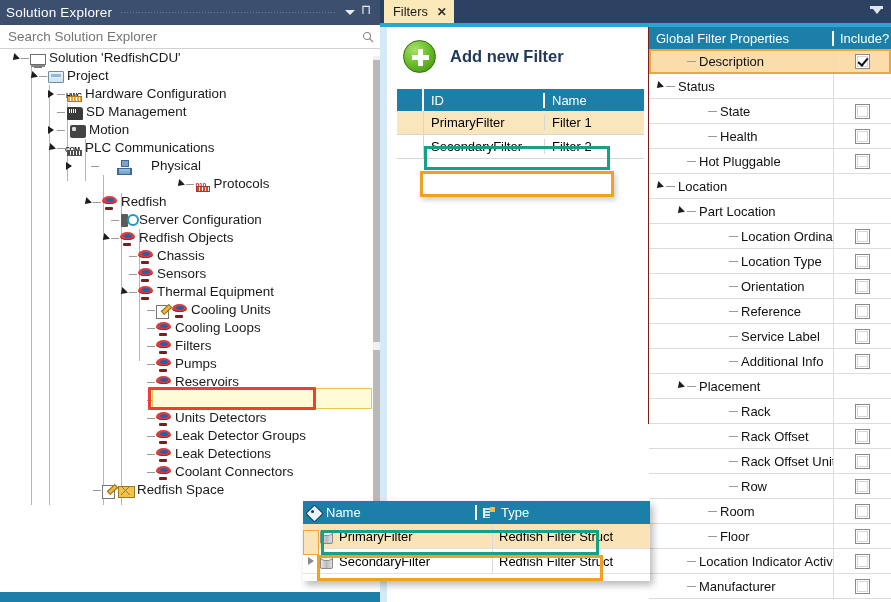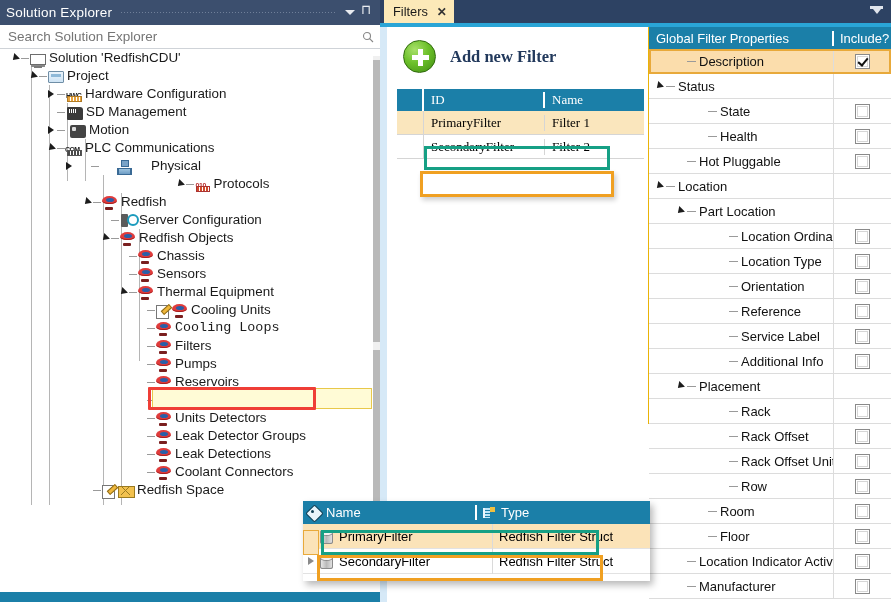--- a/index.html
+++ b/index.html
@@ -3,21 +3,21 @@
 <meta charset="utf-8">
 <style>
   * { box-sizing: border-box; }
   html, body {
     margin: 0; padding: 0;
     width: 891px; height: 602px;
     overflow: hidden;
     font-family: "Liberation Sans", sans-serif;
     background: #ffffff;
   }
-  #root { position: relative; width: 891px; height: 424px; background:#eab308; }
+  #root { position: relative; width: 891px; height: 424px; background:#7f1d1d; }
 
   
   #solution-explorer {
     position: absolute; left: 0; top: 0; width: 380px; height: 602px;
     background: #ffffff;
   }
   .se-titlebar {
     position: absolute; left:0; top:0; width: 380px; height: 25px;
     background: #3c4f6e; color: #fff;
     display: flex; align-items: center; padding: 0 6px;
@@ -245,21 +245,21 @@
     content:""; position:absolute;left:3px;top:4px;
     border-left:4px solid transparent;border-right:4px solid transparent;border-top:5px solid #dfe4ec;
   }
   .tab-underline{
     position:absolute; left:380px; top:23px; width:511px; height:4px; background:#2aa5d6;
   }
 
   
   #center-panel{
     position:absolute; left:380px; top:27px; width:268px; height:575px;
-    background:#ffffff; border-left:7px solid #d6e9f7;font-family:Liberation Serif, serif;
+    background:#ffffff; border-left:7px solid #d6e9f7;
   }
   .add-new{
     position:absolute; left:16px; top:13px; display:flex; align-items:center;
   }
   .plus-circle{
     width:33px;height:33px;border-radius:50%;
     background: radial-gradient(circle at 35% 28%, #a8e06a 0%, #6cc02a 45%, #3f8c10 100%);
     border:1px solid #2f6b0c;
     position:relative; flex:0 0 33px;
   }
@@ -552,21 +552,21 @@
           </div>
           <div class="tnode" style="padding-left: 136px;">
             <span class="exp none"></span>
             <span class="dash"></span>
             <span class="ico ic-edit"></span>
             <span class="ico ic-redfish">
               <i class="rf-tail"></i>
             </span>
             <span class="lbl">Cooling Units</span>
           </div>
-          <div class="tnode" style="padding-left: 136px; font-family: Liberation Mono, monospace;">
+          <div class="tnode" style="padding-left: 136px;">
             <span class="exp none"></span>
             <span class="dash"></span>
             <span class="ico ic-redfish">
               <i class="rf-tail"></i>
             </span>
             <span class="lbl">Cooling Loops</span>
           </div>
           <div class="tnode" style="padding-left: 136px;">
             <span class="exp none"></span>
             <span class="dash"></span>

